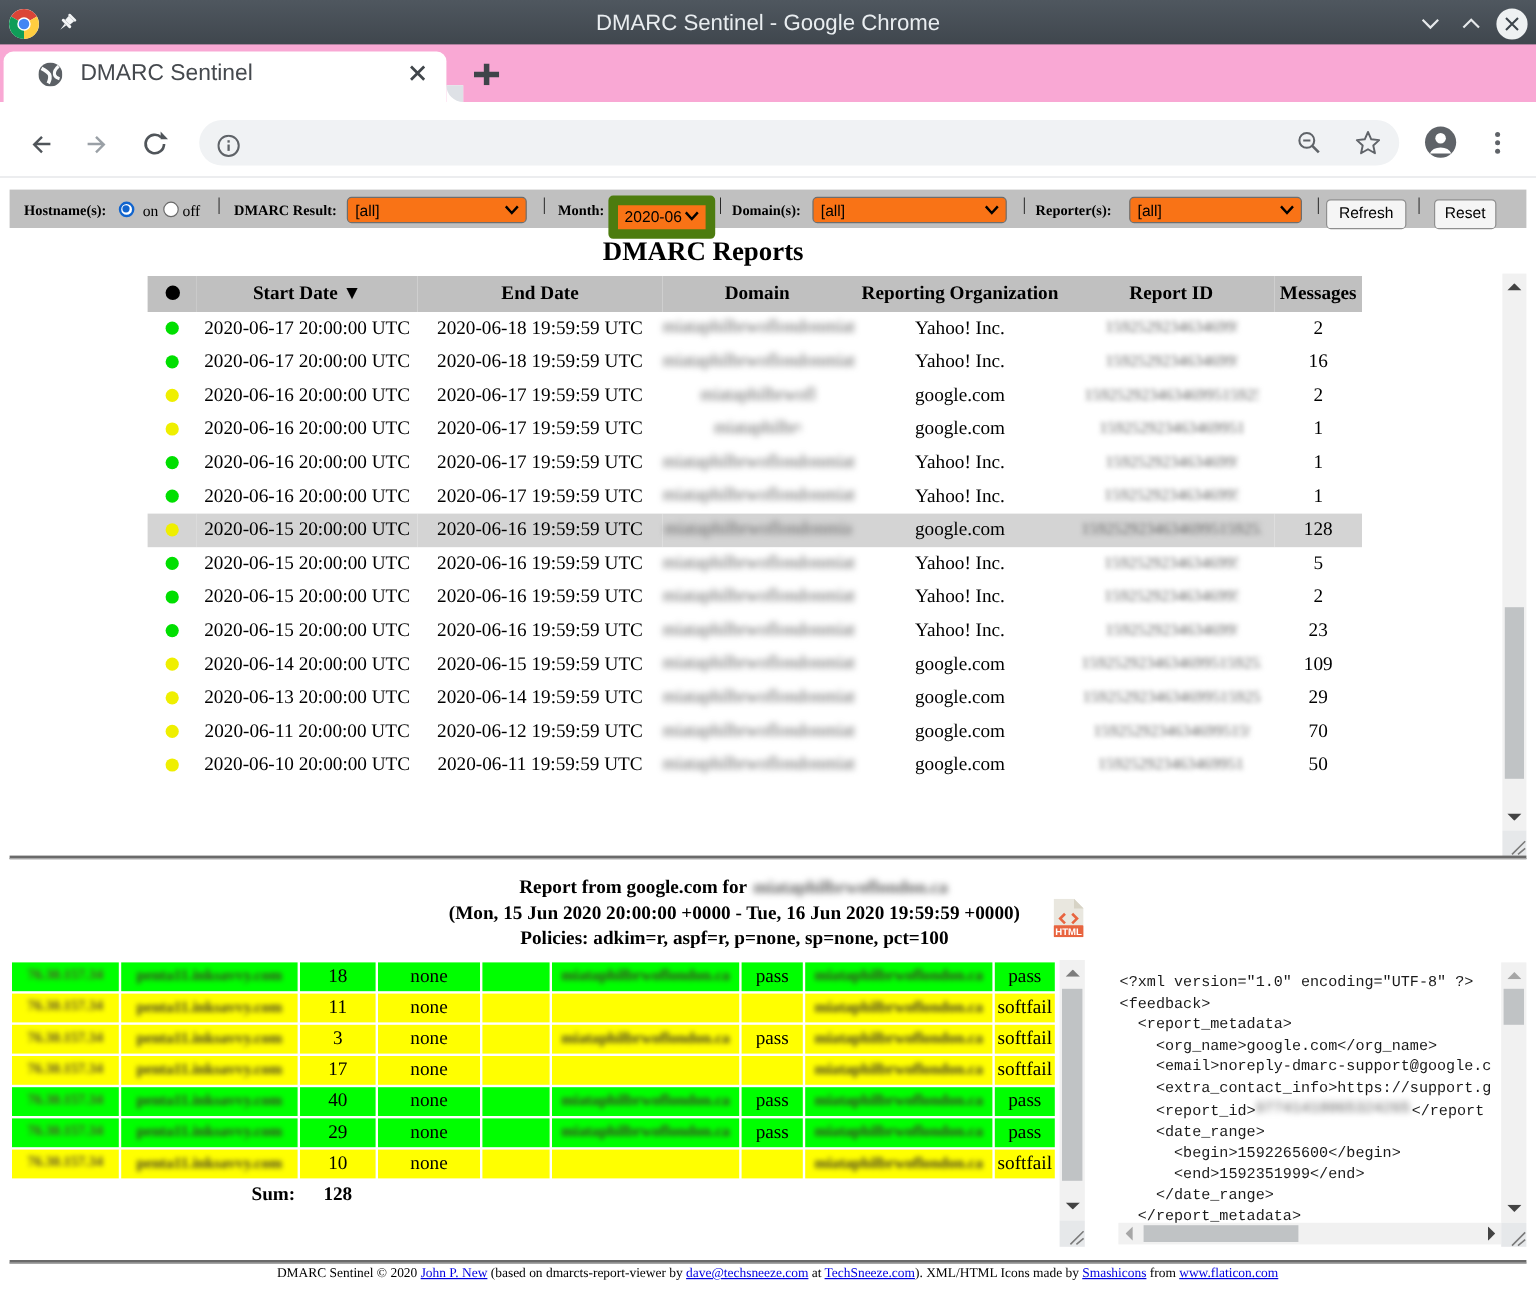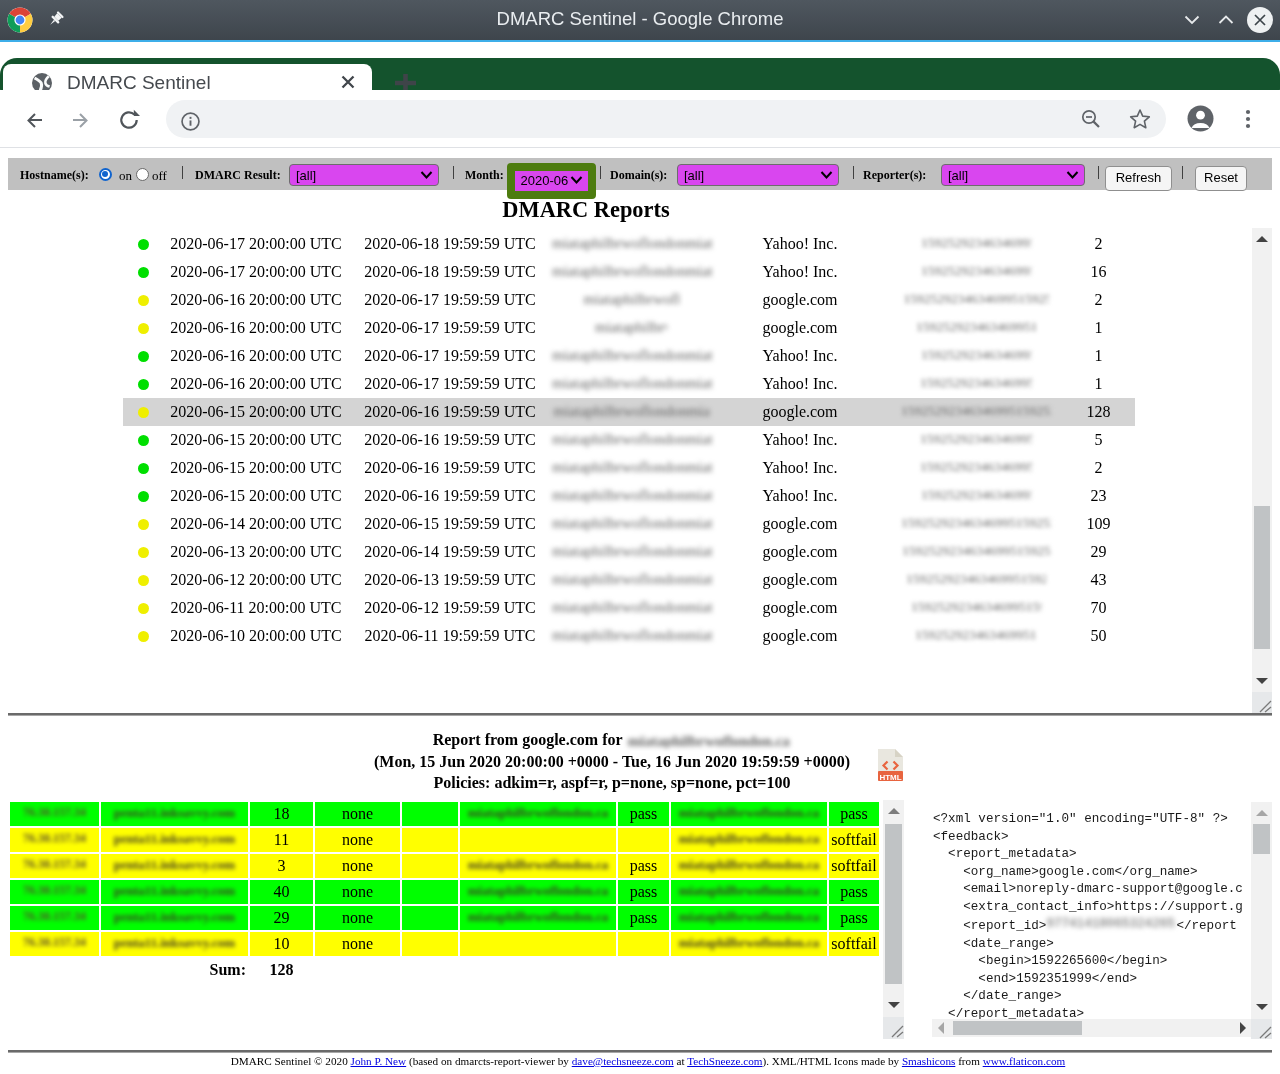--- a/index.html
+++ b/index.html
@@ -5,30 +5,30 @@
 html,body{margin:0;padding:0;}
 body{width:1280px;height:1074px;position:relative;overflow:hidden;background:#fff;
  font-family:"Liberation Serif",serif;}
 .abs{position:absolute;}
 
 #titlebar{left:0;top:0;width:1280px;height:40px;
  background:linear-gradient(#4f575f,#3e454c);}
 #titlebar .ttl{width:100%;text-align:center;top:8px;left:0;color:#e9edf0;
  font:18.5px "Liberation Sans",sans-serif;}
 #accent{left:0;top:40px;width:1280px;height:2px;background:#3daee9;}
-#tabstrip{left:0;top:58px;width:1280px;height:48px;background:#14532d;border-radius:17px;}
+#tabstrip{left:0;top:37px;width:1280px;height:48px;background:#f9a8d4;}
 #tab{left:3px;top:6px;width:369px;height:42px;background:#fff;border-radius:8px 8px 0 0;}
 .tabtxt{left:64px;top:8px;font:19px "Liberation Sans",sans-serif;color:#45494e;}
 #toolbar{left:0;top:90px;width:1280px;height:57px;background:#fff;border-bottom:1px solid #dfe1e5;}
 #omnibox{left:166px;top:10px;width:1000px;height:38px;border-radius:19px;background:#f0f2f4;}
 
 #fbar{left:8px;top:158px;width:1264px;height:32px;background:#c0c0c0;}
 .fl{position:absolute;top:10px;font-weight:bold;font-size:12px;white-space:nowrap;}
 .fsep{position:absolute;top:5px;font-size:15px;color:#111;}
-.sel{position:absolute;top:6px;height:20px;background:#d946ef;border:1px solid #6d6d6d;border-radius:4px;
+.sel{position:absolute;top:6px;height:20px;background:#f97316;border:1px solid #6d6d6d;border-radius:4px;
  font:13px "Liberation Sans",sans-serif;color:#000;}
 .sel .st{position:absolute;left:6px;top:3px;}
 .sel svg{position:absolute;right:5px;top:4px;}
 .btn{position:absolute;top:8px;height:23px;background:#f5f5f5;border:1px solid #8f8f8f;border-radius:4px;
  font:13px "Liberation Sans",sans-serif;text-align:center;color:#000;}
 
 #rptwrap{left:8px;top:228px;width:1245px;height:486px;overflow:hidden;}
 table{border-collapse:separate;border-spacing:0;}
 #rpt{margin:2px 0 0 115px;width:1012px;table-layout:fixed;font-size:16px;}
 #rpt td{padding:0;text-align:center;height:28px;}
@@ -208,20 +208,29 @@
 <colgroup>
         <col style="width:41px">
         <col style="width:184px">
         <col style="width:204px">
         <col style="width:158px">
         <col style="width:180px">
         <col style="width:172px">
         <col style="width:73px">
       </colgroup>
 <tbody>
+        <tr class="hd">
+          <td><span class="dotk"></span></td>
+          <td>Start Date ▼</td>
+          <td>End Date</td>
+          <td>Domain</td>
+          <td>Reporting Organization</td>
+          <td>Report ID</td>
+          <td>Messages</td>
+        </tr>
 <tr>
           <td><span class="dot dotg"></span></td>
           <td>2020-06-17 20:00:00 UTC</td>
           <td>2020-06-18 19:59:59 UTC</td>
           <td><span class="bl" style="width:160px;font-size:15px">miataphilbrwoflondonmiata.ca</span></td>
           <td>Yahoo! Inc.</td>
           <td><span class="bl idb" style="width:110px;font-size:13.5px">159252923463469951592529</span></td>
           <td>2</td>
         </tr>
 <tr>
@@ -315,29 +324,20 @@
           <td>109</td>
         </tr>
 <tr>
           <td><span class="dot doty"></span></td>
           <td>2020-06-13 20:00:00 UTC</td>
           <td>2020-06-14 19:59:59 UTC</td>
           <td><span class="bl" style="width:160px;font-size:15px">miataphilbrwoflondonmiata.ca</span></td>
           <td>google.com</td>
           <td><span class="bl idb" style="width:148px;font-size:13.5px">159252923463469951592529</span></td>
           <td>29</td>
-        </tr>
-<tr>
-          <td><span class="dot doty"></span></td>
-          <td>2020-06-12 20:00:00 UTC</td>
-          <td>2020-06-13 19:59:59 UTC</td>
-          <td><span class="bl" style="width:160px;font-size:15px">miataphilbrwoflondonmiata.ca</span></td>
-          <td>google.com</td>
-          <td><span class="bl idb" style="width:140px;font-size:13.5px">159252923463469951592529</span></td>
-          <td>43</td>
         </tr>
 <tr>
           <td><span class="dot doty"></span></td>
           <td>2020-06-11 20:00:00 UTC</td>
           <td>2020-06-12 19:59:59 UTC</td>
           <td><span class="bl" style="width:160px;font-size:15px">miataphilbrwoflondonmiata.ca</span></td>
           <td>google.com</td>
           <td><span class="bl idb" style="width:130px;font-size:13.5px">159252923463469951592529</span></td>
           <td>70</td>
         </tr>
@@ -422,20 +422,31 @@
           <td class="y"><span class="bl hob" style="width:135px;font-size:13px">penta11.inksavvy.com</span></td>
           <td class="y">3</td>
           <td class="y">none</td>
           <td class="y"></td>
           <td class="y"><span class="bl dkb" style="width:146px;font-size:13px">miataphilbrwoflondon.ca</span></td>
           <td class="y">pass</td>
           <td class="y"><span class="bl dkb" style="width:146px;font-size:13px">miataphilbrwoflondon.ca</span></td>
           <td class="y">softfail</td>
         </tr>
 <tr>
+          <td class="y"><span class="bl ipb" style="width:80px;font-size:12px">76.30.157.34</span></td>
+          <td class="y"><span class="bl hob" style="width:135px;font-size:13px">penta11.inksavvy.com</span></td>
+          <td class="y">17</td>
+          <td class="y">none</td>
+          <td class="y"></td>
+          <td class="y"></td>
+          <td class="y"></td>
+          <td class="y"><span class="bl dkb" style="width:146px;font-size:13px">miataphilbrwoflondon.ca</span></td>
+          <td class="y">softfail</td>
+        </tr>
+<tr>
           <td class="g"><span class="bl ipb" style="width:80px;font-size:12px">76.30.157.34</span></td>
           <td class="g"><span class="bl hob" style="width:135px;font-size:13px">penta11.inksavvy.com</span></td>
           <td class="g">40</td>
           <td class="g">none</td>
           <td class="g"></td>
           <td class="g"><span class="bl dkb" style="width:146px;font-size:13px">miataphilbrwoflondon.ca</span></td>
           <td class="g">pass</td>
           <td class="g"><span class="bl dkb" style="width:146px;font-size:13px">miataphilbrwoflondon.ca</span></td>
           <td class="g">pass</td>
         </tr>

